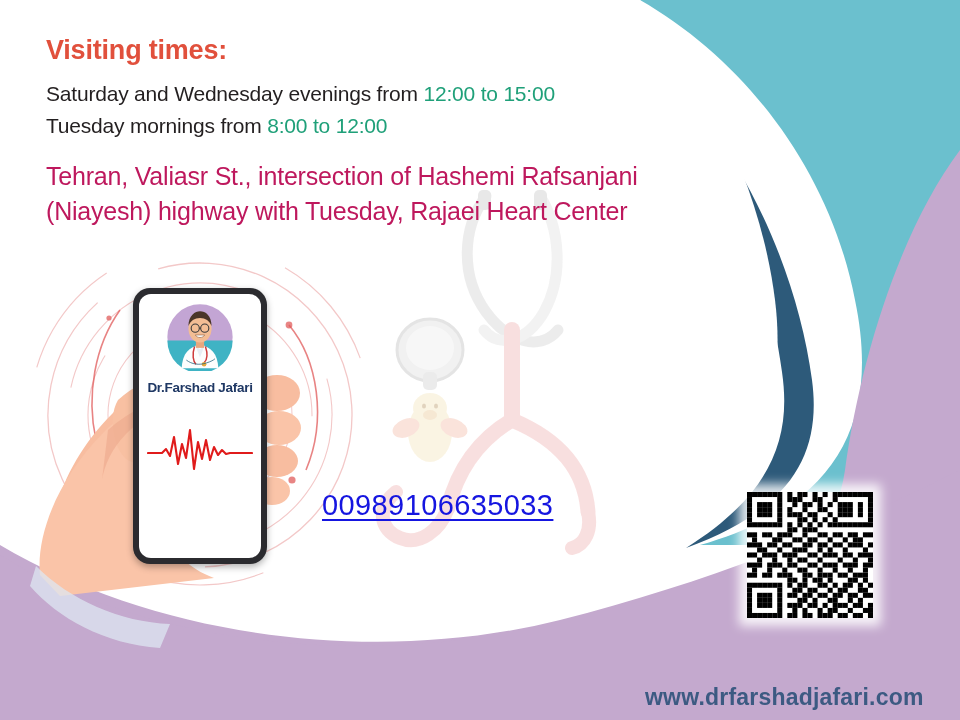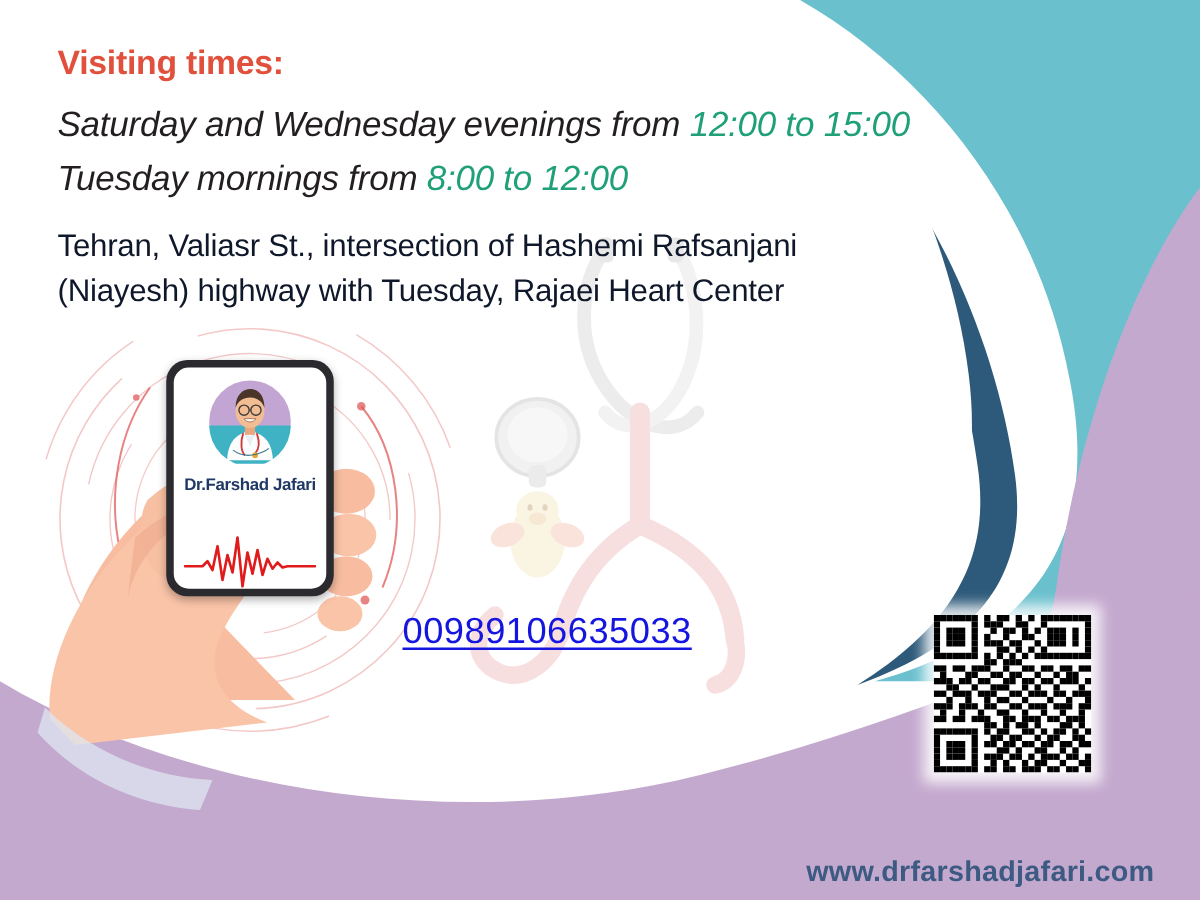--- a/index.html
+++ b/index.html
@@ -37,34 +37,33 @@
   }
   .heading {
     font-size: 27px;
     font-weight: bold;
     color: #e1503c;
     letter-spacing: -0.2px;
     margin-bottom: 12px;
     line-height: 1.1;
   }
   .hours-line {
-    font-size: 28px;
+    font-size: 21px;
     color: #231f20;
     line-height: 1.55;
     letter-spacing: -0.2px;
     white-space: nowrap;
-    font-style: italic;
   }
   .hours-line .time {
     color: #1fa079;
   }
   .address {
     margin-top: 16px;
     font-size: 25px;
-    color: #0f172a;
+    color: #be185d;
     line-height: 1.42;
     letter-spacing: -0.2px;
   }
 
   
   .phone-number {
     position: absolute;
     left: 322px;
     top: 489px;
     z-index: 30;
@@ -104,21 +103,21 @@
     box-shadow: 0 0 10px 8px rgba(255,255,255,0.85);
   }
   .qr-wrap svg { display:block; }
 
   
   .phone-mock {
     position: absolute;
     left: 133px;
     top: 288px;
     width: 134px;
-    height: 189px;
+    height: 276px;
     z-index: 22;
   }
   .phone-body {
     position: absolute;
     inset: 0;
     background: #2b2b2f;
     border-radius: 17px;
     box-shadow: 0 3px 7px rgba(0,0,0,0.3);
   }
   .phone-screen {

